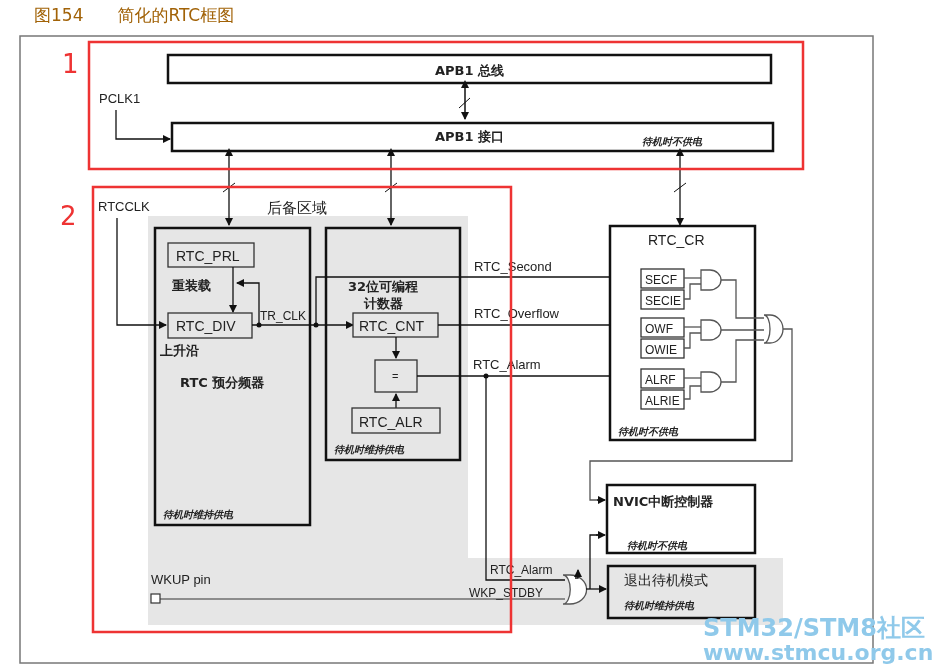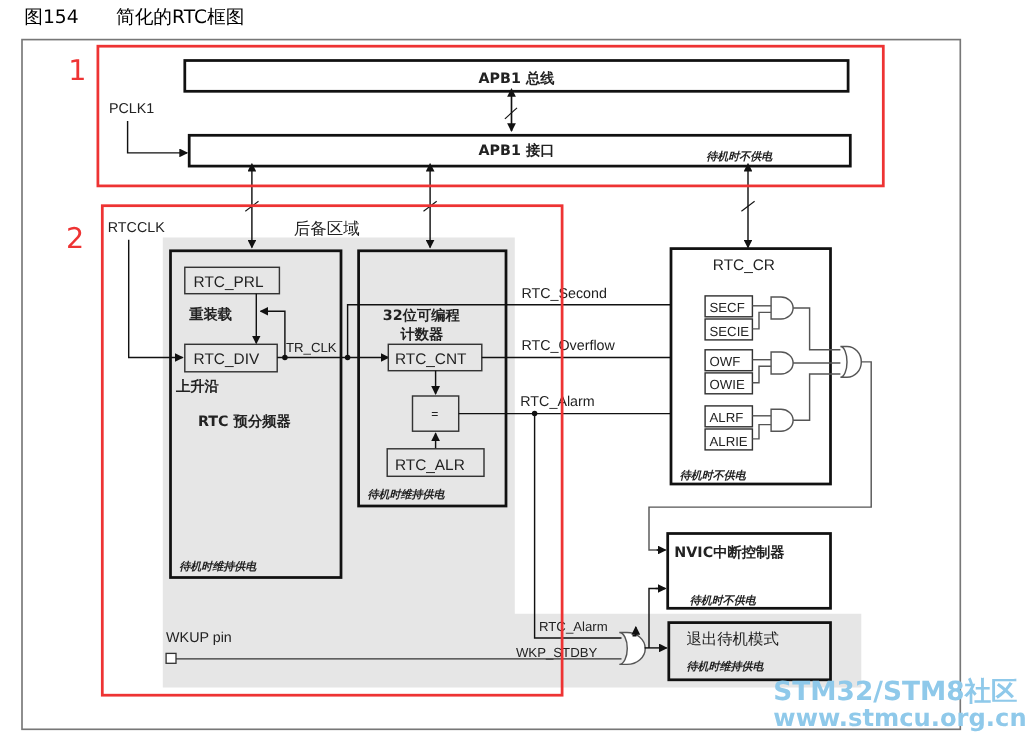--- a/index.html
+++ b/index.html
@@ -1,17 +1,17 @@
 <!DOCTYPE html>
 <html><head>
 <meta charset="utf-8">
 <style>
   html, body { margin: 0; padding: 0; background: #ffffff; }
   body { width: 935px; height: 670px; position: relative; overflow: hidden; font-family: "DejaVu Sans", "Liberation Sans", sans-serif; }
-  .caption { position: absolute; left: 22px; top: 4px; font-size: 17px; color: #000000; }
+  .caption { position: absolute; left: 34px; top: 4px; font-size: 17px; color: #a16207; }
   .caption .num { display: inline-block; width: 78px; }
   svg { position: absolute; left: 0; top: 0; }
   .t { font-family: "Liberation Sans", "DejaVu Sans", sans-serif; fill: #222; }
   .tb { font-family: "DejaVu Sans", sans-serif; font-weight: bold; fill: #222; }
   .ti { font-family: "DejaVu Sans", sans-serif; font-style: italic; font-weight: bold; fill: #222; }
   .wm { font-family: "DejaVu Sans", sans-serif; font-weight: bold; fill: #8fc9ea; }
 </style>
 </head>
 <body>
 

